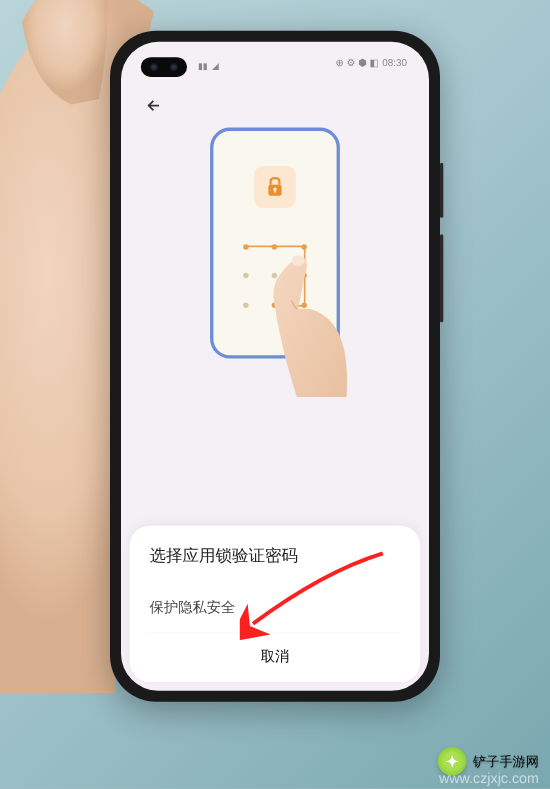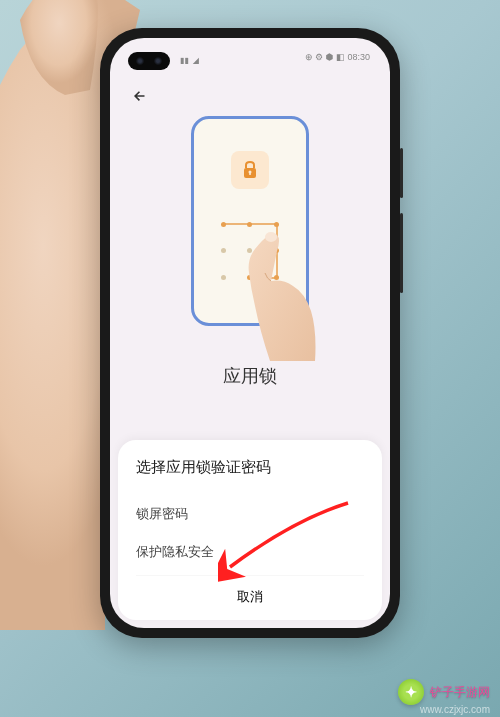--- a/index.html
+++ b/index.html
@@ -286,31 +286,31 @@
       border-radius: 50%;
       display: flex;
       align-items: center;
       justify-content: center;
       color: #fff;
       font-size: 14px;
       font-weight: bold;
       box-shadow: 0 2px 4px rgba(0,0,0,0.2);
     }
     .wm-text {
-      color: #ec4899;
+      color: #000000;
       font-size: 12px;
       font-weight: 500;
       text-shadow: 0 1px 2px rgba(0,0,0,0.3);
     }
     .wm-url {
       position: absolute;
       bottom: 2px;
       right: 10px;
       color: rgba(255,255,255,0.6);
-      font-size: 10px;
+      font-size: 13px;
       z-index: 100;
     }
   </style>
 </head>
 <body>
 
 <svg class="hand" viewBox="0 0 450 700">
   <defs>
     <radialGradient id="skin" cx="50%" cy="40%">
       <stop offset="0%" stop-color="#f0d5c0"></stop>
@@ -399,29 +399,27 @@
             <stop offset="100%" stop-color="#e8c0a0"></stop>
           </linearGradient>
         </defs>
         <path d="M 35 130 Q 25 100 20 75 Q 16 58 14 42 Q 12 28 20 18 Q 28 8 34 4 Q 38 1 42 4 Q 46 8 42 20 L 36 50 Q 48 48 58 55 Q 70 62 76 80 Q 82 100 80 130 Z" fill="url(#ihand)"></path>
         <ellipse cx="36" cy="6" rx="6" ry="5" fill="#f8e5d5"></ellipse>
         <path d="M 36 50 Q 32 48 30 42" stroke="#d8a880" stroke-width="1" fill="none"></path>
       </svg>
     </div>
 
     <div class="title-section">
-      <div class="title">应用锁</div>
       <div class="subtitle">
         <br>
       </div>
     </div>
 
     <div class="bottom-sheet">
       <div class="sheet-title">选择应用锁验证密码</div>
-      <div class="sheet-option">锁屏密码</div>
       <div class="sheet-option">保护隐私安全</div>
       <div class="cancel-btn">取消</div>
     </div>
 
   </div>
 </div>
 
 <svg class="red-arrow" width="140" height="100" viewBox="0 0 140 100">
   <defs>
     <marker id="ah" markerWidth="12" markerHeight="12" refX="2" refY="5" orient="auto">

